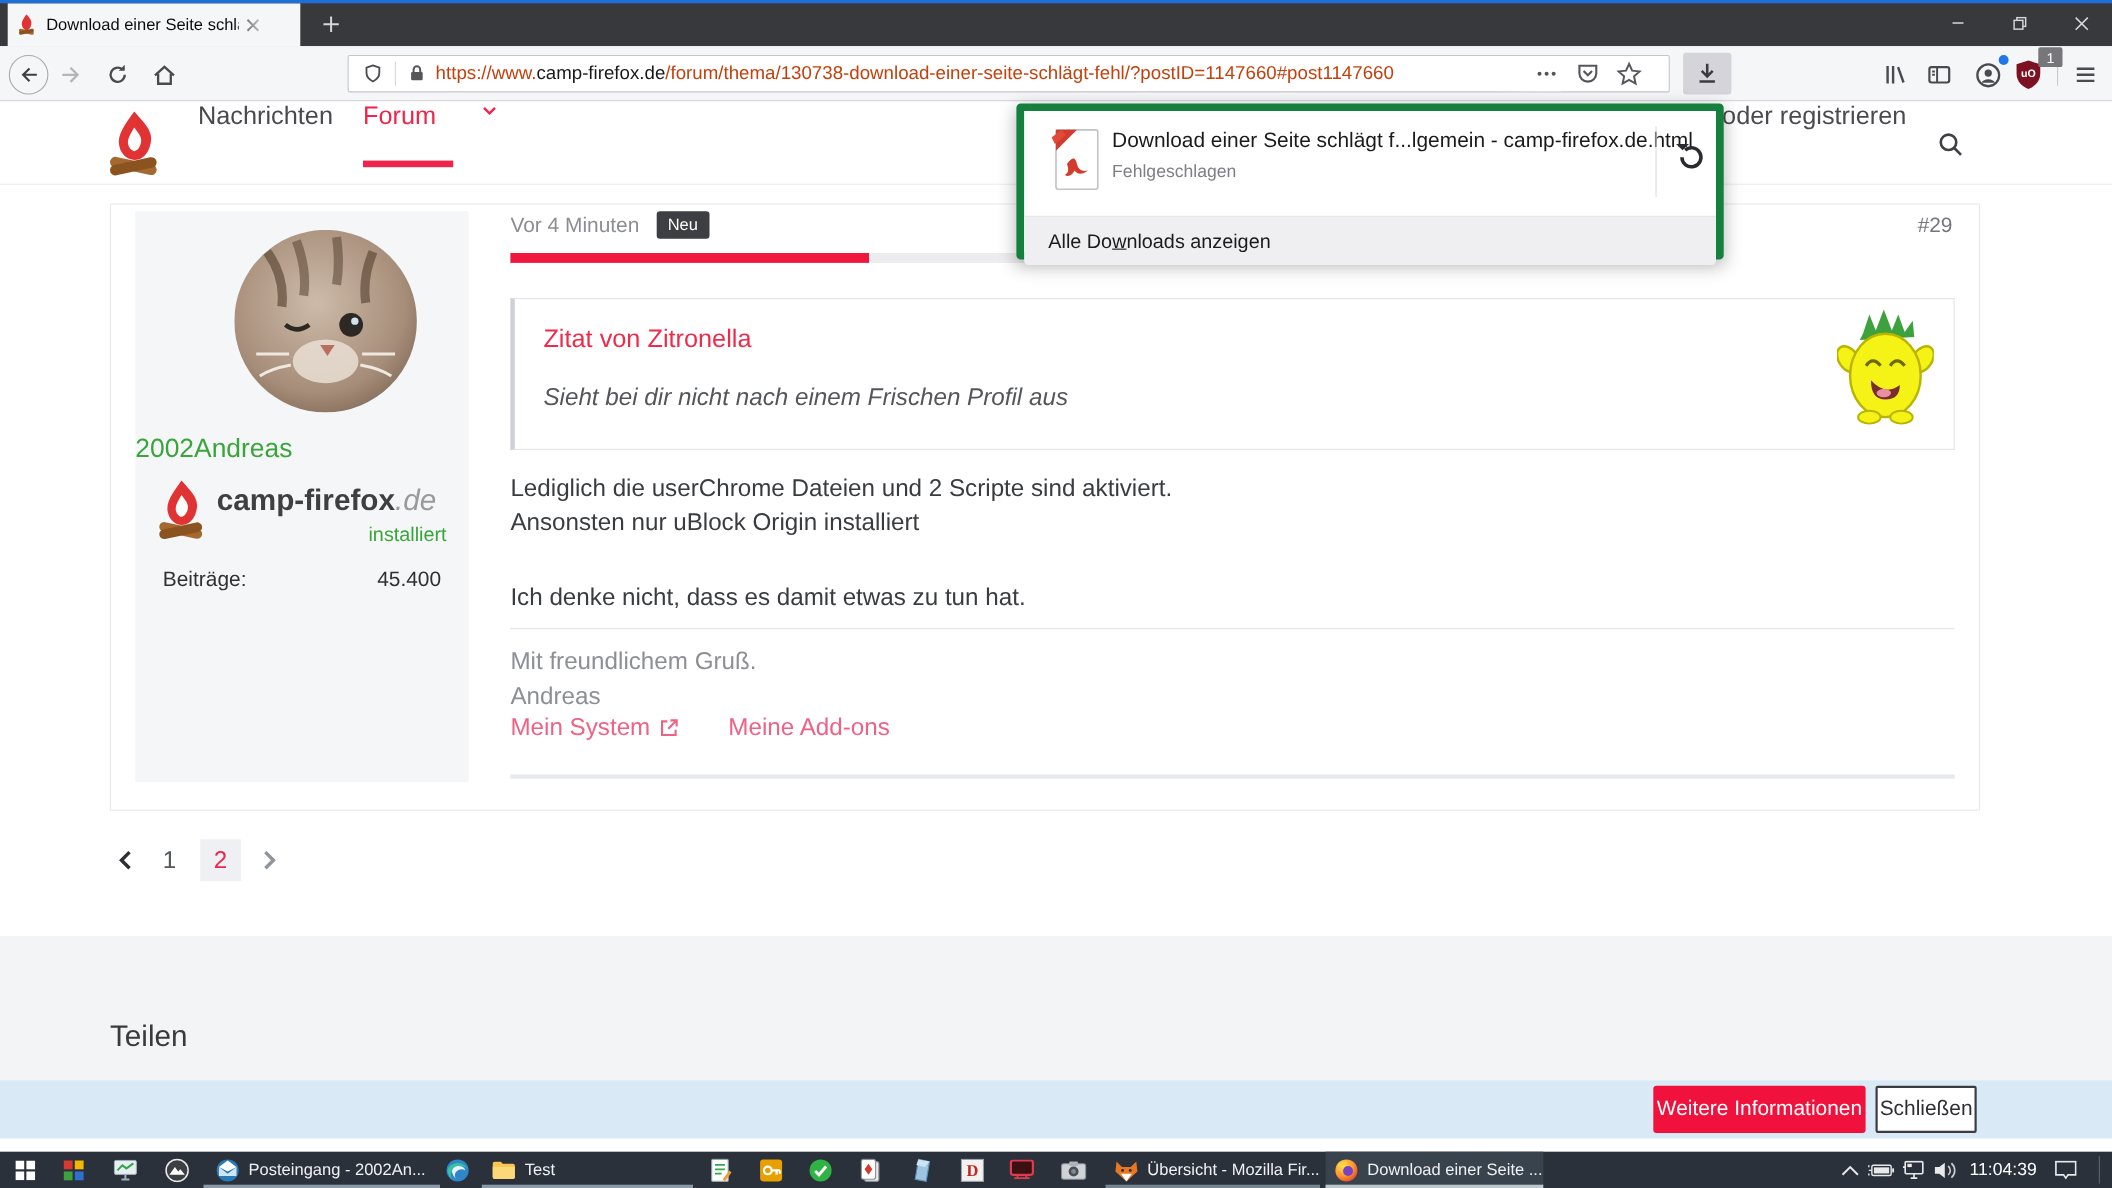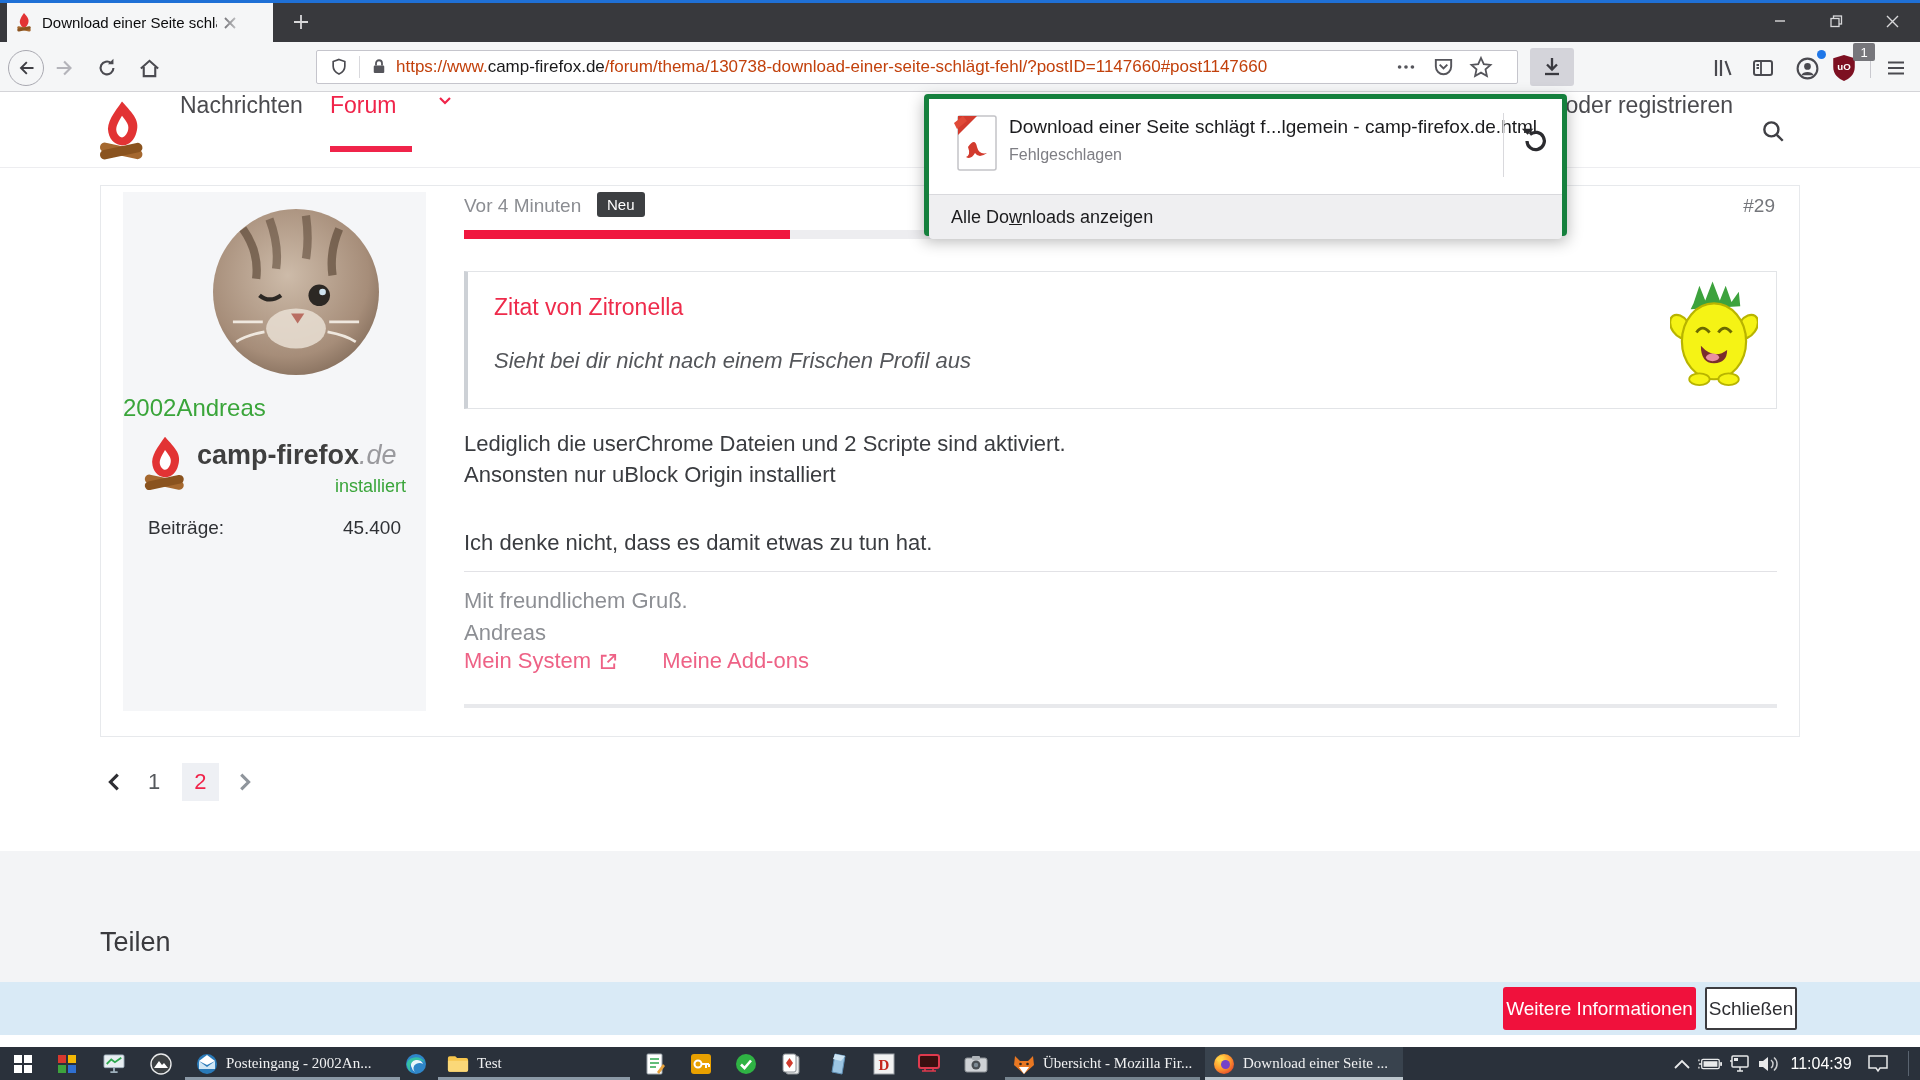--- a/index.html
+++ b/index.html
@@ -27,21 +27,21 @@
            background:linear-gradient(to right,rgba(255,255,255,0),#fff 80%);}
   .url-gray{color:#c2410c;} .url-dark{color:#18181a;}
   .dlbtn{position:absolute;left:1530px;top:6px;width:44px;height:38px;background:#d4d4da;border-radius:3px;
          display:flex;align-items:center;justify-content:center;}
   .badge-ublock{position:absolute;left:1853px;top:1px;width:22px;height:18px;background:#76767b;border-radius:2px;
         color:#fff;font-size:13px;display:flex;align-items:center;justify-content:center;z-index:2;}
   .acct-dot{position:absolute;left:1817px;top:8px;width:9px;height:9px;border-radius:50%;background:#1f77e8;z-index:2;}
   .vsep{position:absolute;top:14px;width:1px;height:22px;background:#c9c9cf;}
   
   .dlpopup{position:absolute;left:924px;top:94px;width:643px;height:142px;background:#fff;
-           border:5px solid #15803d;border-radius:4px;box-shadow:0 5px 16px rgba(0,0,0,.3);z-index:60;box-sizing:border-box;}
+           border:7px solid #15803d;border-radius:4px;box-shadow:0 5px 16px rgba(0,0,0,.3);z-index:60;box-sizing:border-box;}
   .dl-title{position:absolute;left:80px;top:17px;font-size:19px;color:#1b1b1d;white-space:nowrap;}
   .dl-status{position:absolute;left:80px;top:47px;font-size:16px;color:#7e7e84;}
   .dl-vsep{position:absolute;left:574px;top:14px;width:1px;height:64px;background:#d9d9dd;}
   .dl-footer{position:absolute;left:0;top:95px;width:100%;height:45px;background:#efeff1;border-top:1px solid #d9d9dd;
              border-radius:0 0 4px 4px;display:flex;align-items:center;box-sizing:border-box;padding-left:22px;
              font-size:18px;color:#1b1b1d;}
   .u{text-decoration:underline;}
   
   .page{position:absolute;left:0;top:92px;width:1920px;height:955px;background:#fff;z-index:1;}
   .siteheader{position:absolute;left:0;top:0;width:1920px;height:76px;background:#fff;border-bottom:1px solid #ededf0;box-sizing:border-box;}
@@ -74,21 +74,21 @@
   .cookie{position:absolute;left:0;top:890px;width:1920px;height:53px;background:#d9eaf6;display:flex;align-items:center;}
   .cookie-msg{margin-left:100px;font-size:22px;color:#5e7989;}
   .btn-info{position:absolute;left:1503px;top:5px;width:193px;height:43px;background:#f0113c;border-radius:3px;
             color:#fff;font-size:19px;display:flex;align-items:center;justify-content:center;}
   .btn-close{position:absolute;left:1705px;top:5px;width:92px;height:43px;background:#fff;border:2px solid #3c3c40;border-radius:2px;
             color:#2f2f33;font-size:19px;display:flex;align-items:center;justify-content:center;box-sizing:border-box;}
   
   .taskbar{position:absolute;left:0;top:1047px;width:1920px;height:33px;background:#2a313b;z-index:70;}
   .tbico{position:absolute;top:5px;width:24px;height:24px;display:flex;align-items:center;justify-content:center;}
   .tbtask{position:absolute;top:0;height:33px;display:flex;align-items:center;overflow:hidden;}
-  .tblabel{font-size:15px;color:#f0f1f2;white-space:nowrap;margin-left:8px;overflow:hidden;font-family:Liberation Serif, serif;}
+  .tblabel{font-size:15px;color:#f0f1f2;white-space:nowrap;margin-left:8px;overflow:hidden;}
   .tbline{position:absolute;top:30px;height:3px;}
   .clock{position:absolute;left:1788px;top:0;width:66px;height:33px;display:flex;align-items:center;justify-content:center;
          font-size:16px;color:#fff;}
 </style>
 </head>
 <body>
 
 <div id="stage">
 
   <div class="titlebar">

